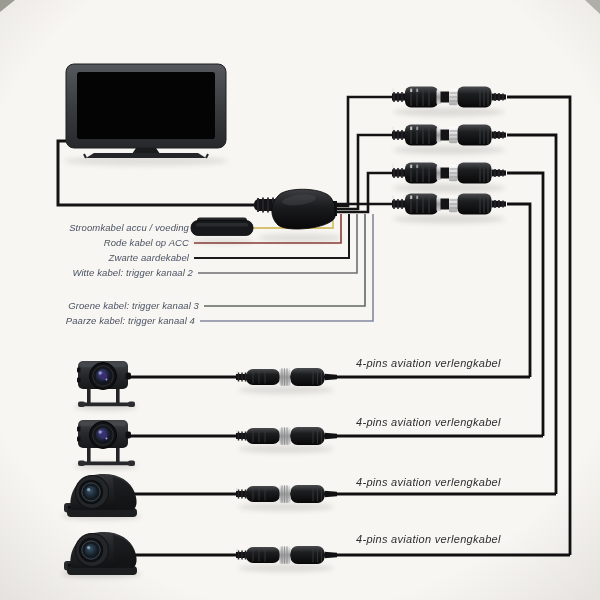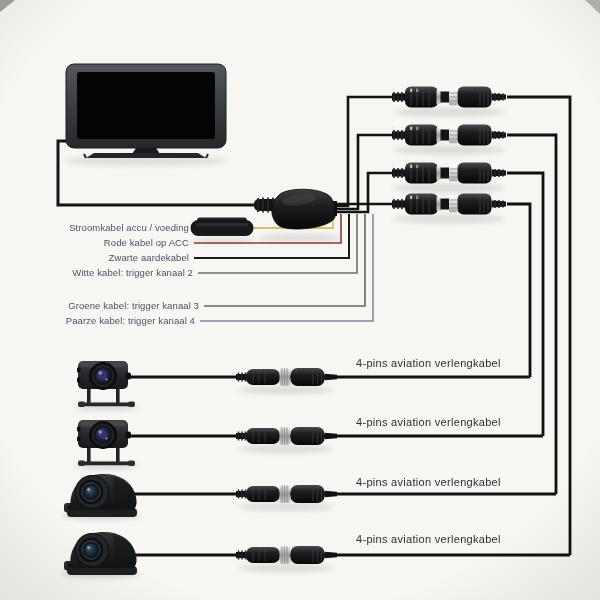--- a/index.html
+++ b/index.html
@@ -1,16 +1,16 @@
 <!DOCTYPE html>
 <html><head>
 <meta charset="utf-8">
 <style>
   html,body{margin:0;padding:0;background:#ddd;}
-  .canvas{position:relative;width:600px;height:600px;overflow:hidden;background:#ef4444;font-family:"Liberation Sans",sans-serif;}
+  .canvas{position:relative;width:600px;height:600px;overflow:hidden;background:#ef4444;font-family:"Liberation Sans",sans-serif;font-style:italic;}
   svg{position:absolute;left:0;top:0;display:block;}
   text{font-family:"Liberation Sans",sans-serif;}
   .wire-label{font-size:9.5px;letter-spacing:0.1px;}
   .ext-label{font-size:11px;letter-spacing:0.3px;}
 </style>
 </head>
 <body>
 
 <div class="canvas">
 <svg width="600" height="600" viewBox="0 0 600 600">

